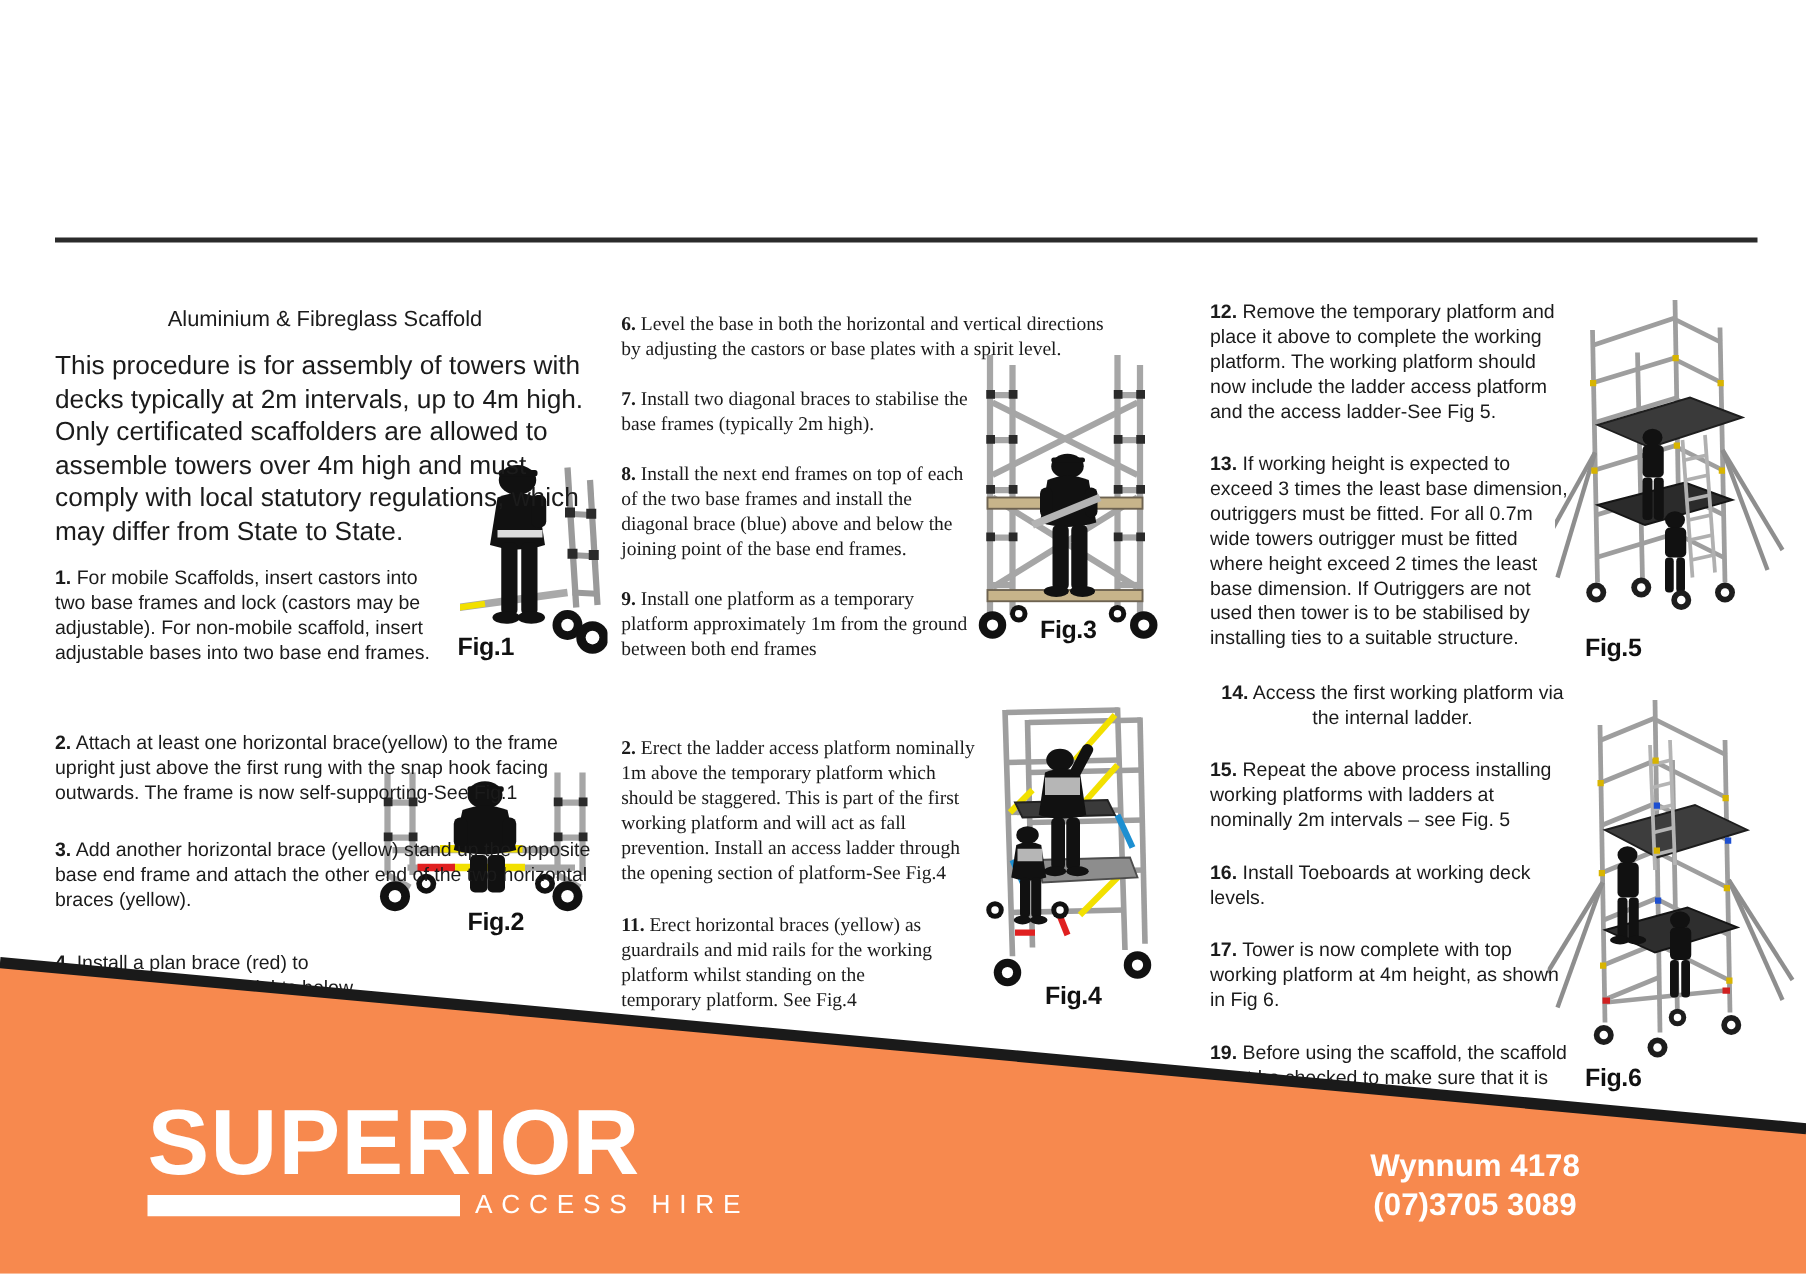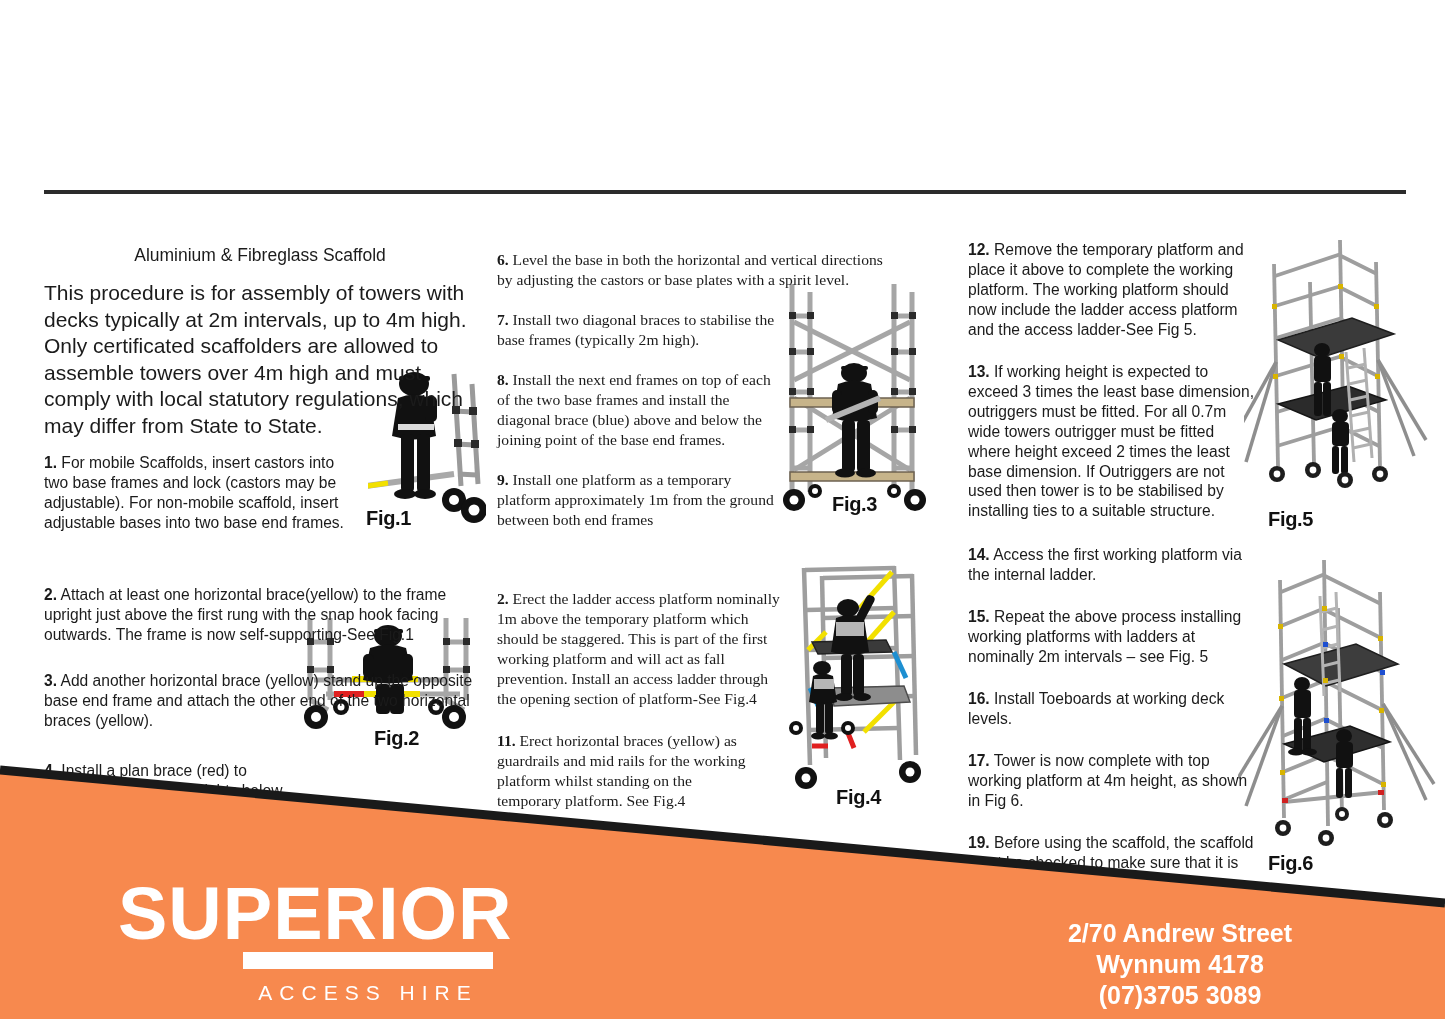--- a/index.html
+++ b/index.html
@@ -56,21 +56,21 @@
     position:absolute;left:0;top:0;width:1445px;height:1019px;
     pointer-events:none;
   }
 
   
   .logo{position:absolute;left:118px;top:880px;width:500px;}
   .logo-word{
     color:#ffffff;font-weight:bold;font-size:74px;line-height:0.92;
     letter-spacing:1px;margin:0;font-family:"Liberation Sans", sans-serif;
   }
-  .logo-underrow{display:flex;align-items:center;gap:12px;margin-top:4px;flex-direction:column;}
+  .logo-underrow{display:flex;align-items:center;gap:12px;margin-top:4px;}
   .logo-bar{width:250px;height:17px;background:#ffffff;flex:none;}
   .logo-sub{
     color:#ffffff;font-size:21px;letter-spacing:7px;font-weight:normal;
     white-space:nowrap;
   }
 
   
   .contact{
     position:absolute;left:1010px;top:918px;width:340px;
     color:#ffffff;font-weight:bold;font-size:25px;line-height:1.24;
@@ -515,21 +515,21 @@
 
   <div class="col" id="col3">
     <p>
       <span class="num">12.</span>
       <span>Remove the temporary platform and place it above to complete the working platform. The working platform should now include the ladder access platform and the access ladder-See Fig 5.</span>
     </p>
     <p style="margin-top:22px;">
       <span class="num">13.</span>
       <span>If working height is expected to exceed 3 times the least base dimension, outriggers must be fitted.  For all 0.7m wide towers outrigger must be fitted where height exceed 2 times the least base dimension. If Outriggers are not used then tower is to be stabilised by installing ties to a suitable structure.</span>
     </p>
-    <p style="margin-top:24px;">
+    <p style="margin-top:24px;text-align:center;">
       <span class="num">14.</span>
       <span>Access the first working platform via the internal ladder.</span>
     </p>
     <p style="margin-top:22px;">
       <span class="num">15.</span>
       <span>Repeat the above process installing working platforms with ladders at nominally 2m intervals – see Fig. 5</span>
     </p>
     <p style="margin-top:22px;">
       <span class="num">16.</span>
       <span>Install Toeboards at working deck levels.</span>
@@ -552,18 +552,17 @@
 
   <div class="logo">
     <div class="logo-word">SUPERIOR</div>
     <div class="logo-underrow">
       <div class="logo-bar"></div>
       <div class="logo-sub">ACCESS HIRE</div>
     </div>
   </div>
 
   <div class="contact">
-    <div>2/70 Andrew Street</div>
     <div>Wynnum 4178</div>
     <div>(07)3705 3089</div>
   </div>
 
 </div>
 
 </body></html>

